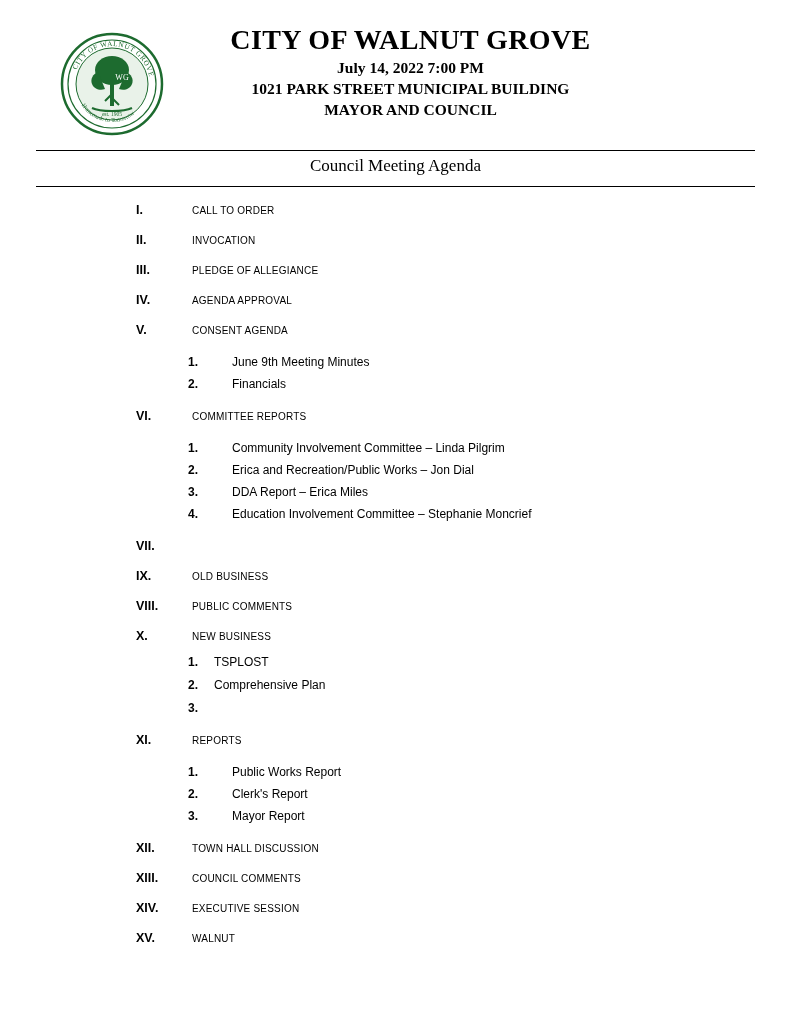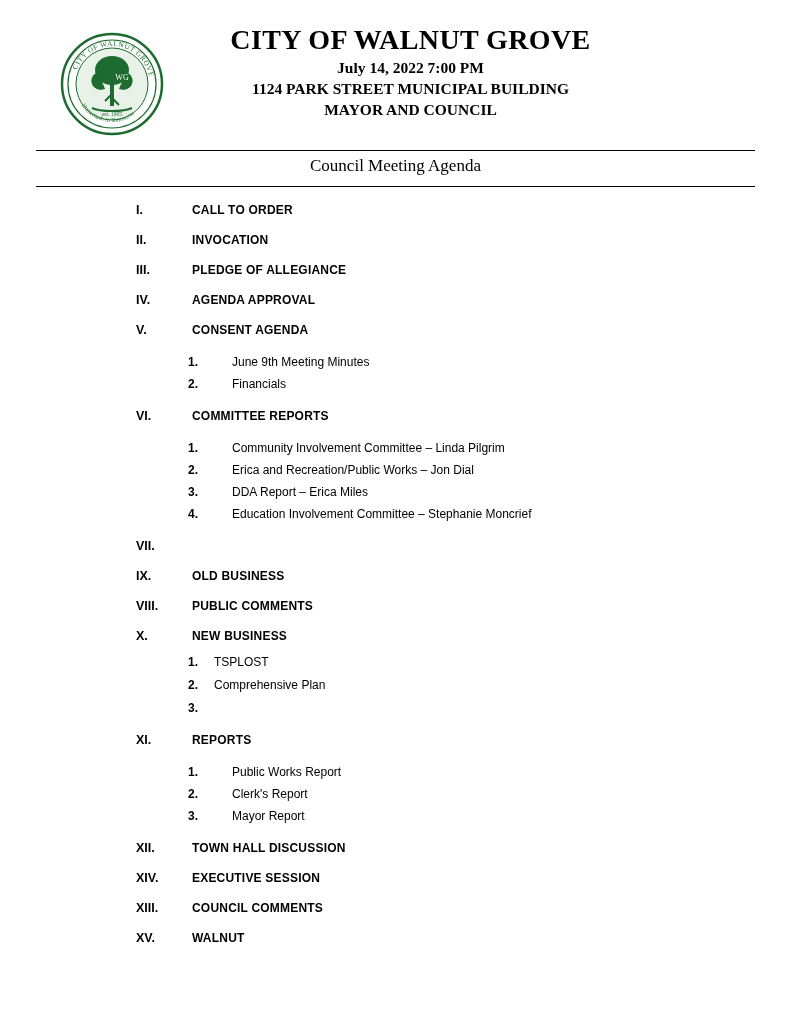--- a/index.html
+++ b/index.html
@@ -78,22 +78,22 @@
   }
   .item .num {
     width: 56px;
     flex: 0 0 56px;
     padding-left: 100px;
     box-sizing: content-box;
     font-weight: bold;
     font-size: 12.5px;
   }
   .item .label {
-    font-weight: bold;
-    font-size: 12px;
+    font-weight: normal;
+    font-size: 10px;
     letter-spacing: 0.2px;
   }
 
   .subitems {
     margin: -4px 0 18px 0;
   }
   .subitem {
     display: flex;
     align-items: baseline;
     margin-bottom: 8px;
@@ -153,21 +153,21 @@
           <textPath href="#arcBottom" startOffset="18%">Homemade to Tomorrow</textPath>
         </text>
         <text x="52" y="84" text-anchor="middle" font-family="Liberation Serif, serif" font-size="5.6" fill="#1d6b2f">est. 1905</text>
         <text x="62" y="48" text-anchor="middle" font-family="Liberation Serif, serif" font-size="8" fill="#ffffff">WG</text>
       </svg>
     </div>
 
     <div class="title-block">
       <div class="doc-title">CITY OF WALNUT GROVE</div>
       <div class="doc-sub">July 14, 2022 7:00 PM</div>
-      <div class="doc-sub">1124 PARK STREET MUNICIPAL BUILDING</div>
+      <div class="doc-sub">1021 PARK STREET MUNICIPAL BUILDING</div>
       <div class="doc-sub">MAYOR AND COUNCIL</div>
     </div>
   </div>
 
   <div class="rule"></div>
   <div class="agenda-heading">Council Meeting Agenda</div>
   <div class="rule"></div>
 
   <div class="agenda">
 
@@ -283,28 +283,28 @@
         <span class="slabel">Mayor Report</span>
       </div>
     </div>
 
     <div class="item">
       <span class="num">XII.</span>
       <span class="label">TOWN HALL DISCUSSION</span>
     </div>
 
     <div class="item">
+      <span class="num">XIII.</span>
+      <span class="label">COUNCIL COMMENTS</span>
+    </div>
+
+    <div class="item">
       <span class="num">XIV.</span>
       <span class="label">EXECUTIVE SESSION</span>
     </div>
 
     <div class="item">
-      <span class="num">XIII.</span>
-      <span class="label">COUNCIL COMMENTS</span>
-    </div>
-
-    <div class="item">
       <span class="num">XV.</span>
       <span class="label">WALNUT</span>
     </div>
 
   </div>
 </div>
 
 </body></html>

